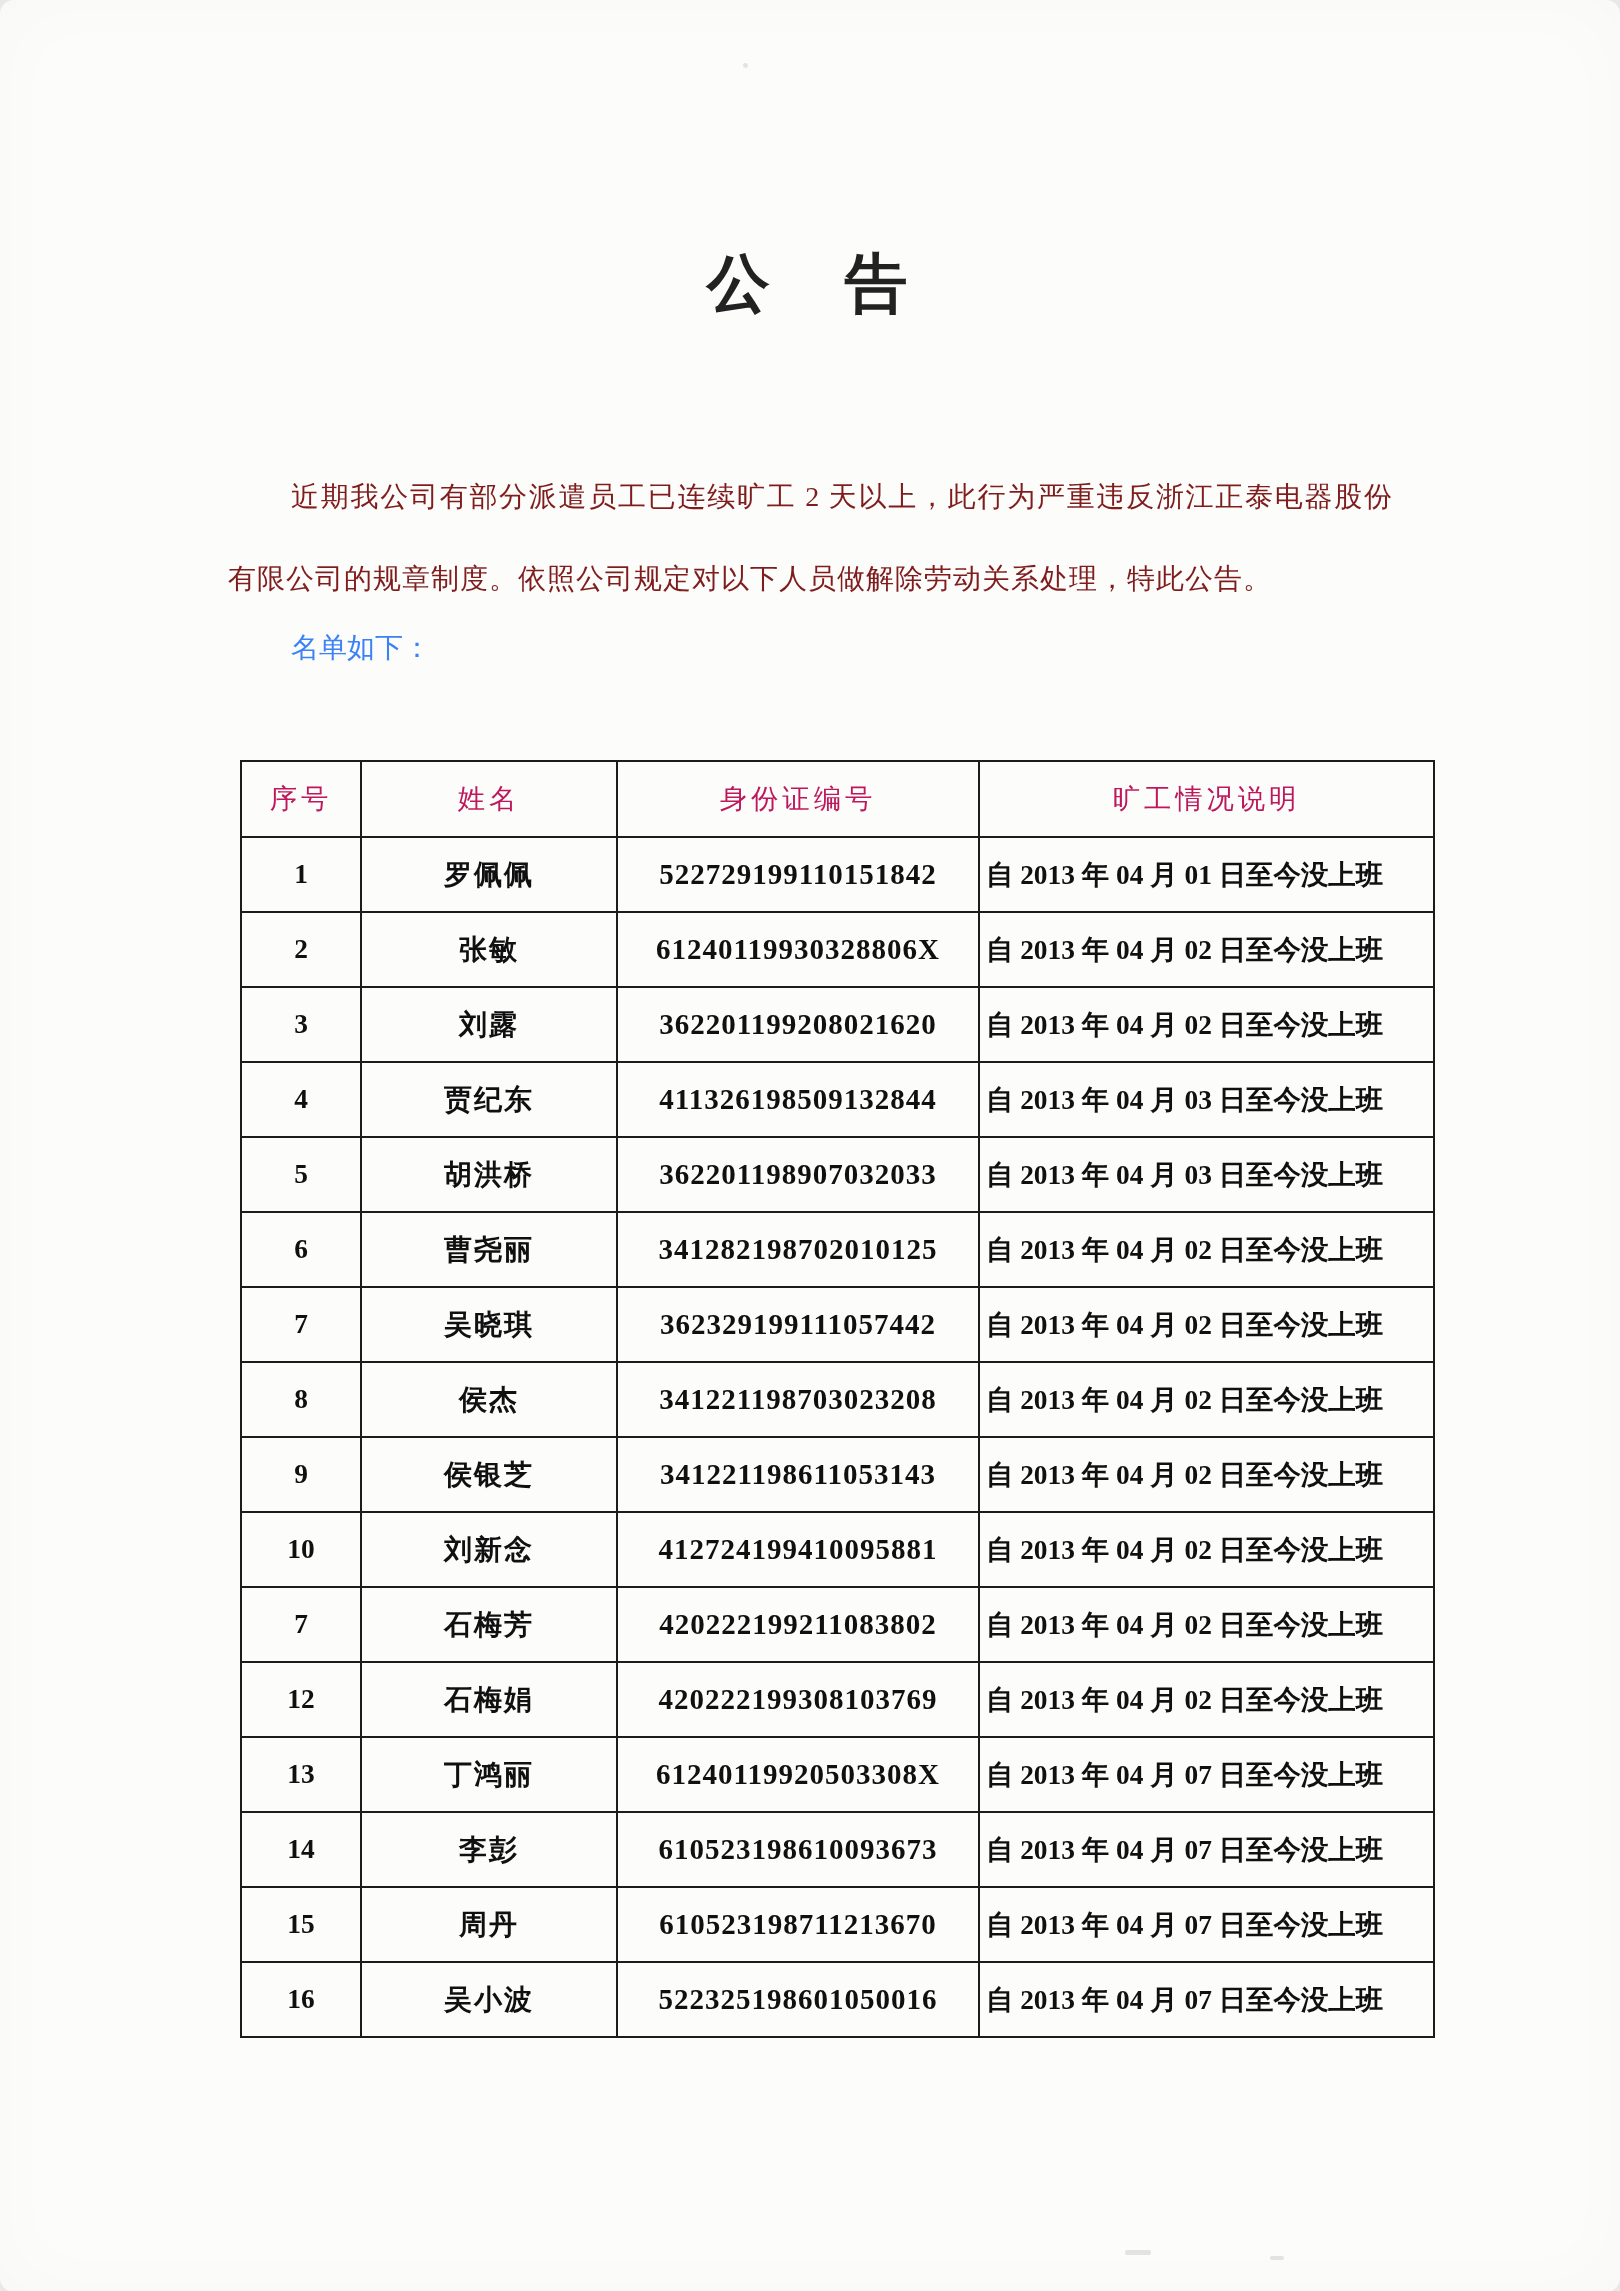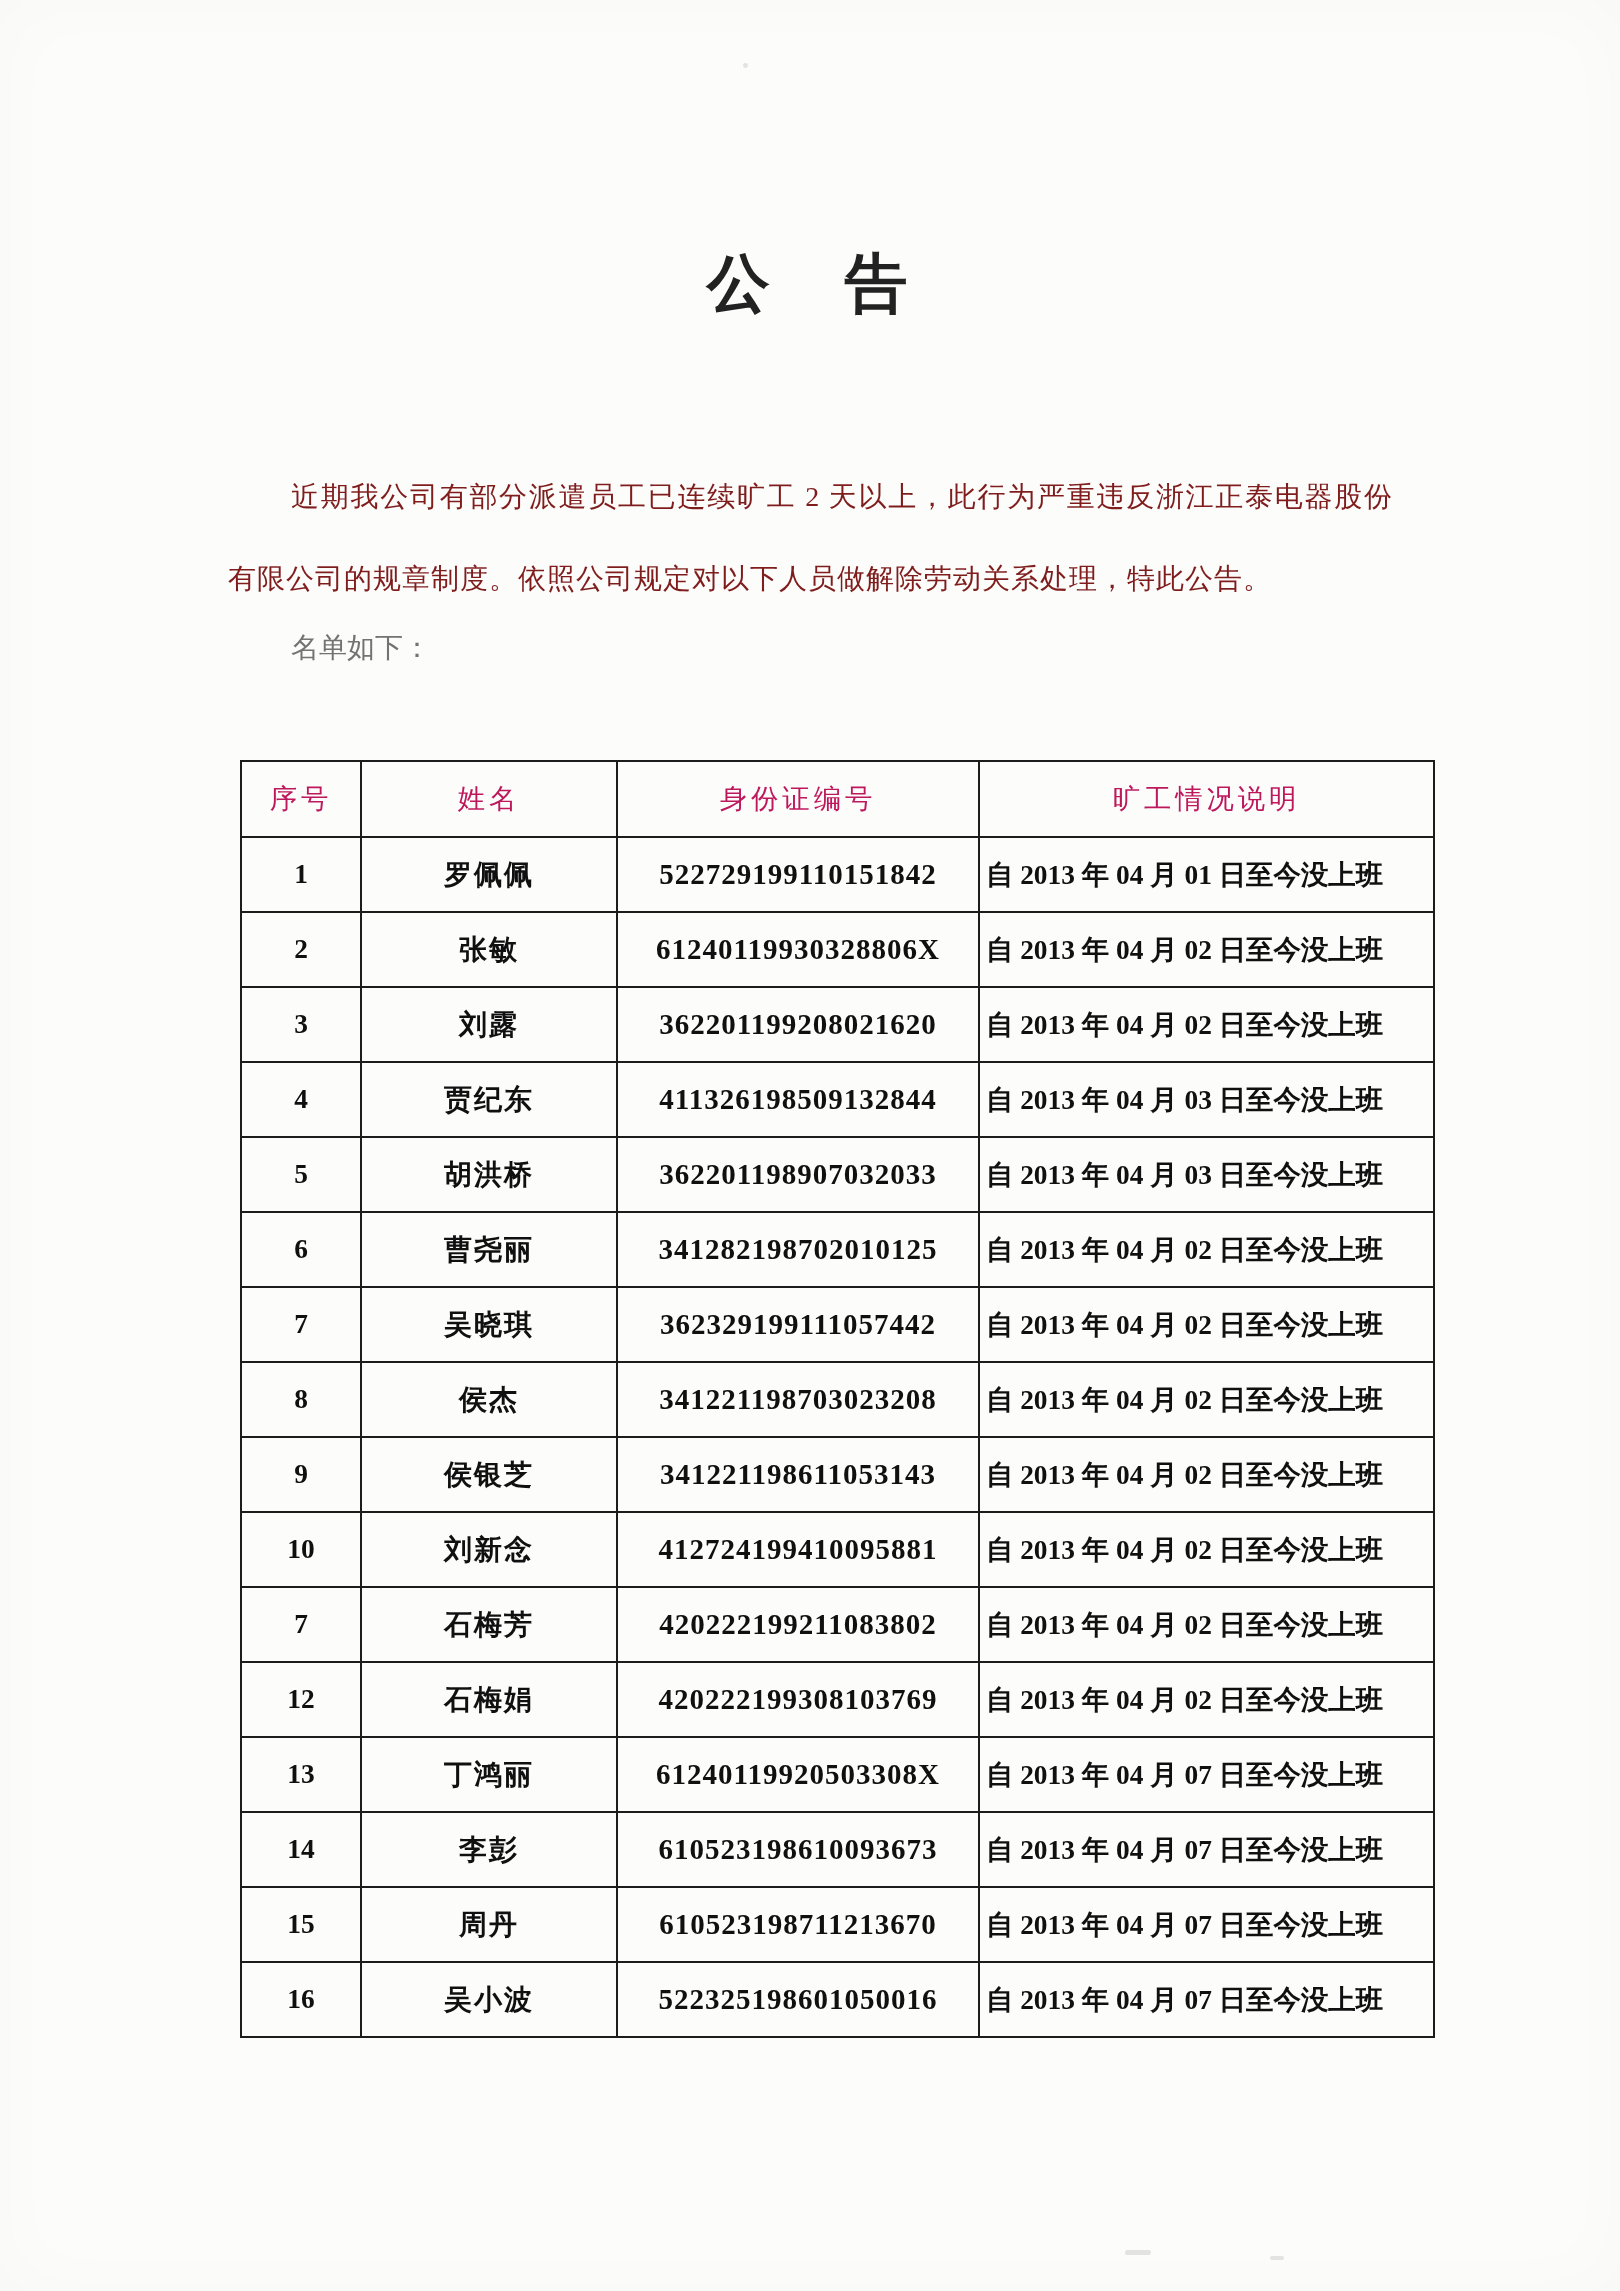--- a/index.html
+++ b/index.html
@@ -10,20 +10,21 @@
   .page {
     position: relative;
     width: 1620px;
     height: 2292px;
     margin: 0 auto;
     background: #fcfcfb;
     color: #1b1b1b;
     font-family: "Liberation Serif", "DejaVu Serif", serif;
     overflow: hidden;
     box-shadow: inset 0 0 78px rgba(0,0,0,0.02);
+    border-radius: 14px;
   }
   .doc-title {
     margin: 0;
     padding-top: 241px;
     text-align: center;
     font-size: 63px;
     font-weight: 700;
     letter-spacing: 5.9px;
     color: #222;
   }
@@ -34,21 +35,21 @@
     text-align: justify;
     text-indent: 63px;
     color: #7f1d1d;
     letter-spacing: 1px;
   }
   .list-intro {
     margin: 5.9px 227px 0 228px;
     font-size: 28px;
     line-height: 43px;
     text-indent: 63px;
-    color: #737373;
+    color: #3b82f6;
   }
   table.absentee-table {
     position: absolute;
     left: 240px;
     top: 760px;
     width: 1192px;
     border-collapse: collapse;
     table-layout: fixed;
     background: transparent;
   }

